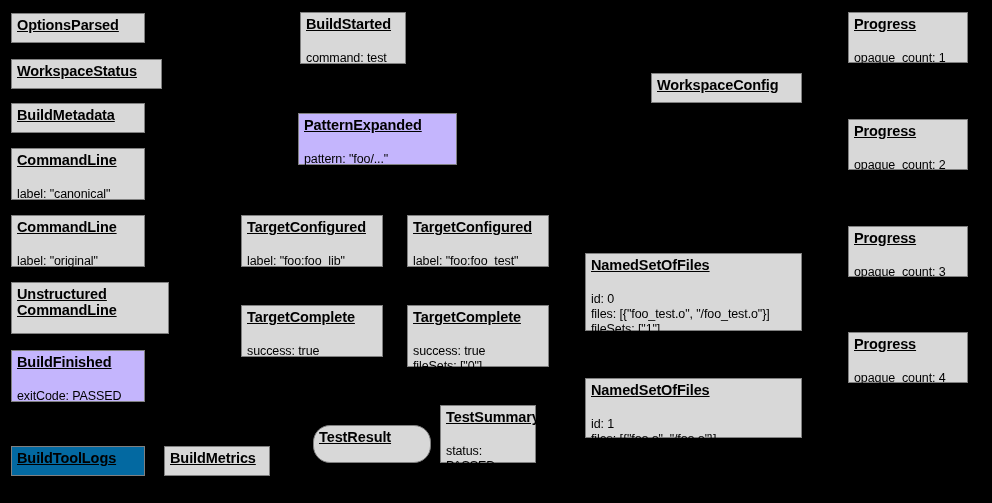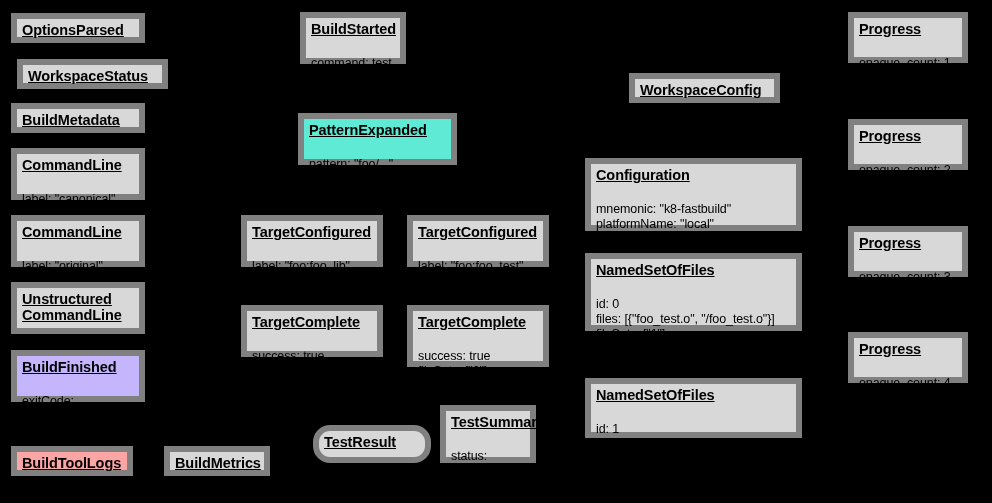--- a/index.html
+++ b/index.html
@@ -17,21 +17,21 @@
   #canvas {
     position: relative;
     width: 992px;
     height: 503px;
     background: #000000;
   }
   .node {
     position: absolute;
     box-sizing: border-box;
     background: #d8d8d8;
-    border: 6px solid #ef4444;
+    border: 1px solid #ef4444;
     padding: 3px 5px 4px 5px;
     color: #000000;
   }
   .node-title {
     font-size: 14.5px;
     font-weight: bold;
     text-decoration: underline;
     line-height: 16px;
     white-space: pre-line;
     letter-spacing: -0.1px;
@@ -46,53 +46,53 @@
   }
   .node-fields:empty { display: none; }
 </style>
 </head>
 <body>
 
 <div id="canvas" style="background: rgb(0, 0, 0); width: 992px; height: 503px;">
     <div class="node" style="left: 11px; top: 13px; width: 134px; height: 30px; background: rgb(216, 216, 216); border-color: rgb(128, 128, 128); color: rgb(0, 0, 0);">
       <div class="node-title">OptionsParsed</div>
     </div>
-    <div class="node" style="left: 17px; top: 59px; width: 151px; height: 30px; background: rgb(216, 216, 216); border-color: rgb(128, 128, 128); color: rgb(0, 0, 0);">
+    <div class="node" style="left: 11px; top: 59px; width: 151px; height: 30px; background: rgb(216, 216, 216); border-color: rgb(128, 128, 128); color: rgb(0, 0, 0);">
       <div class="node-title">WorkspaceStatus</div>
     </div>
     <div class="node" style="left: 11px; top: 103px; width: 134px; height: 30px; background: rgb(216, 216, 216); border-color: rgb(128, 128, 128); color: rgb(0, 0, 0);">
       <div class="node-title">BuildMetadata</div>
     </div>
     <div class="node" style="left: 11px; top: 148px; width: 134px; height: 52px; background: rgb(216, 216, 216); border-color: rgb(128, 128, 128); color: rgb(0, 0, 0);">
       <div class="node-title">CommandLine</div>
       <div class="node-fields">label: "canonical"</div>
     </div>
     <div class="node" style="left: 11px; top: 215px; width: 134px; height: 52px; background: rgb(216, 216, 216); border-color: rgb(128, 128, 128); color: rgb(0, 0, 0);">
       <div class="node-title">CommandLine</div>
       <div class="node-fields">label: "original"</div>
     </div>
-    <div class="node" style="left: 11px; top: 282px; width: 134px; height: 52px; background: rgb(216, 216, 216); border-color: rgb(128, 128, 128); color: rgb(0, 0, 0);">
+    <div class="node" style="left: 11px; top: 282px; width: 158px; height: 52px; background: rgb(216, 216, 216); border-color: rgb(128, 128, 128); color: rgb(0, 0, 0);">
       <div class="node-title">Unstructured
 CommandLine</div>
     </div>
     <div class="node" style="left: 11px; top: 350px; width: 134px; height: 52px; background: #c4b5fd; border-color: rgb(128, 128, 128); color: rgb(0, 0, 0);">
       <div class="node-title">BuildFinished</div>
-      <div class="node-fields">exitCode: SUCCESS</div>
+      <div class="node-fields">exitCode: PASSED</div>
     </div>
-    <div class="node" style="left: 11px; top: 446px; width: 122px; height: 30px; background: #fca5a5; border-color: rgb(128, 128, 128); color: rgb(0, 0, 0);">
+    <div class="node" style="left: 11px; top: 446px; width: 134px; height: 30px; background: #0369a1; border-color: rgb(128, 128, 128); color: rgb(0, 0, 0);">
       <div class="node-title">BuildToolLogs</div>
     </div>
     <div class="node" style="left: 164px; top: 446px; width: 106px; height: 30px; background: rgb(216, 216, 216); border-color: rgb(128, 128, 128); color: rgb(0, 0, 0);">
       <div class="node-title">BuildMetrics</div>
     </div>
     <div class="node" style="left: 300px; top: 12px; width: 106px; height: 52px; background: rgb(216, 216, 216); border-color: rgb(128, 128, 128); color: rgb(0, 0, 0);">
       <div class="node-title">BuildStarted</div>
       <div class="node-fields">command: test</div>
     </div>
-    <div class="node" style="left: 298px; top: 113px; width: 159px; height: 52px; background: #5eead4; border-color: rgb(128, 128, 128); color: rgb(0, 0, 0); text-decoration: underline;">
+    <div class="node" style="left: 298px; top: 113px; width: 159px; height: 52px; background: #c4b5fd; border-color: rgb(128, 128, 128); color: rgb(0, 0, 0);">
       <div class="node-title">PatternExpanded</div>
       <div class="node-fields">pattern: "foo/..."</div>
     </div>
     <div class="node" style="left: 241px; top: 215px; width: 142px; height: 52px; background: rgb(216, 216, 216); border-color: rgb(128, 128, 128); color: rgb(0, 0, 0);">
       <div class="node-title">TargetConfigured</div>
       <div class="node-fields">label: "foo:foo_lib"</div>
     </div>
     <div class="node" style="left: 407px; top: 215px; width: 142px; height: 52px; background: rgb(216, 216, 216); border-color: rgb(128, 128, 128); color: rgb(0, 0, 0);">
       <div class="node-title">TargetConfigured</div>
       <div class="node-fields">label: "foo:foo_test"</div>
@@ -108,28 +108,22 @@
     </div>
     <div class="node" style="left: 313px; top: 425px; width: 118px; height: 38px; background: rgb(216, 216, 216); border-color: rgb(128, 128, 128); color: rgb(0, 0, 0); border-radius: 17px;">
       <div class="node-title">TestResult</div>
       <div class="node-fields">status: PASSED</div>
     </div>
     <div class="node" style="left: 440px; top: 405px; width: 96px; height: 58px; background: rgb(216, 216, 216); border-color: rgb(128, 128, 128); color: rgb(0, 0, 0);">
       <div class="node-title">TestSummary</div>
       <div class="node-fields">status: PASSED
 runs: 1</div>
     </div>
-    <div class="node" style="left: 629px; top: 73px; width: 151px; height: 30px; background: rgb(216, 216, 216); border-color: rgb(128, 128, 128); color: rgb(0, 0, 0);">
+    <div class="node" style="left: 651px; top: 73px; width: 151px; height: 30px; background: rgb(216, 216, 216); border-color: rgb(128, 128, 128); color: rgb(0, 0, 0);">
       <div class="node-title">WorkspaceConfig</div>
-    </div>
-    <div class="node" style="left: 585px; top: 158px; width: 217px; height: 73px; background: rgb(216, 216, 216); border-color: rgb(128, 128, 128); color: rgb(0, 0, 0);">
-      <div class="node-title">Configuration</div>
-      <div class="node-fields">mnemonic: "k8-fastbuild"
-platformName: "local"
-cpu: "k8"</div>
     </div>
     <div class="node" style="left: 585px; top: 253px; width: 217px; height: 78px; background: rgb(216, 216, 216); border-color: rgb(128, 128, 128); color: rgb(0, 0, 0);">
       <div class="node-title">NamedSetOfFiles</div>
       <div class="node-fields">id: 0
 files: [{"foo_test.o", "/foo_test.o"}]
 fileSets: ["1"]</div>
     </div>
     <div class="node" style="left: 585px; top: 378px; width: 217px; height: 60px; background: rgb(216, 216, 216); border-color: rgb(128, 128, 128); color: rgb(0, 0, 0);">
       <div class="node-title">NamedSetOfFiles</div>
       <div class="node-fields">id: 1

